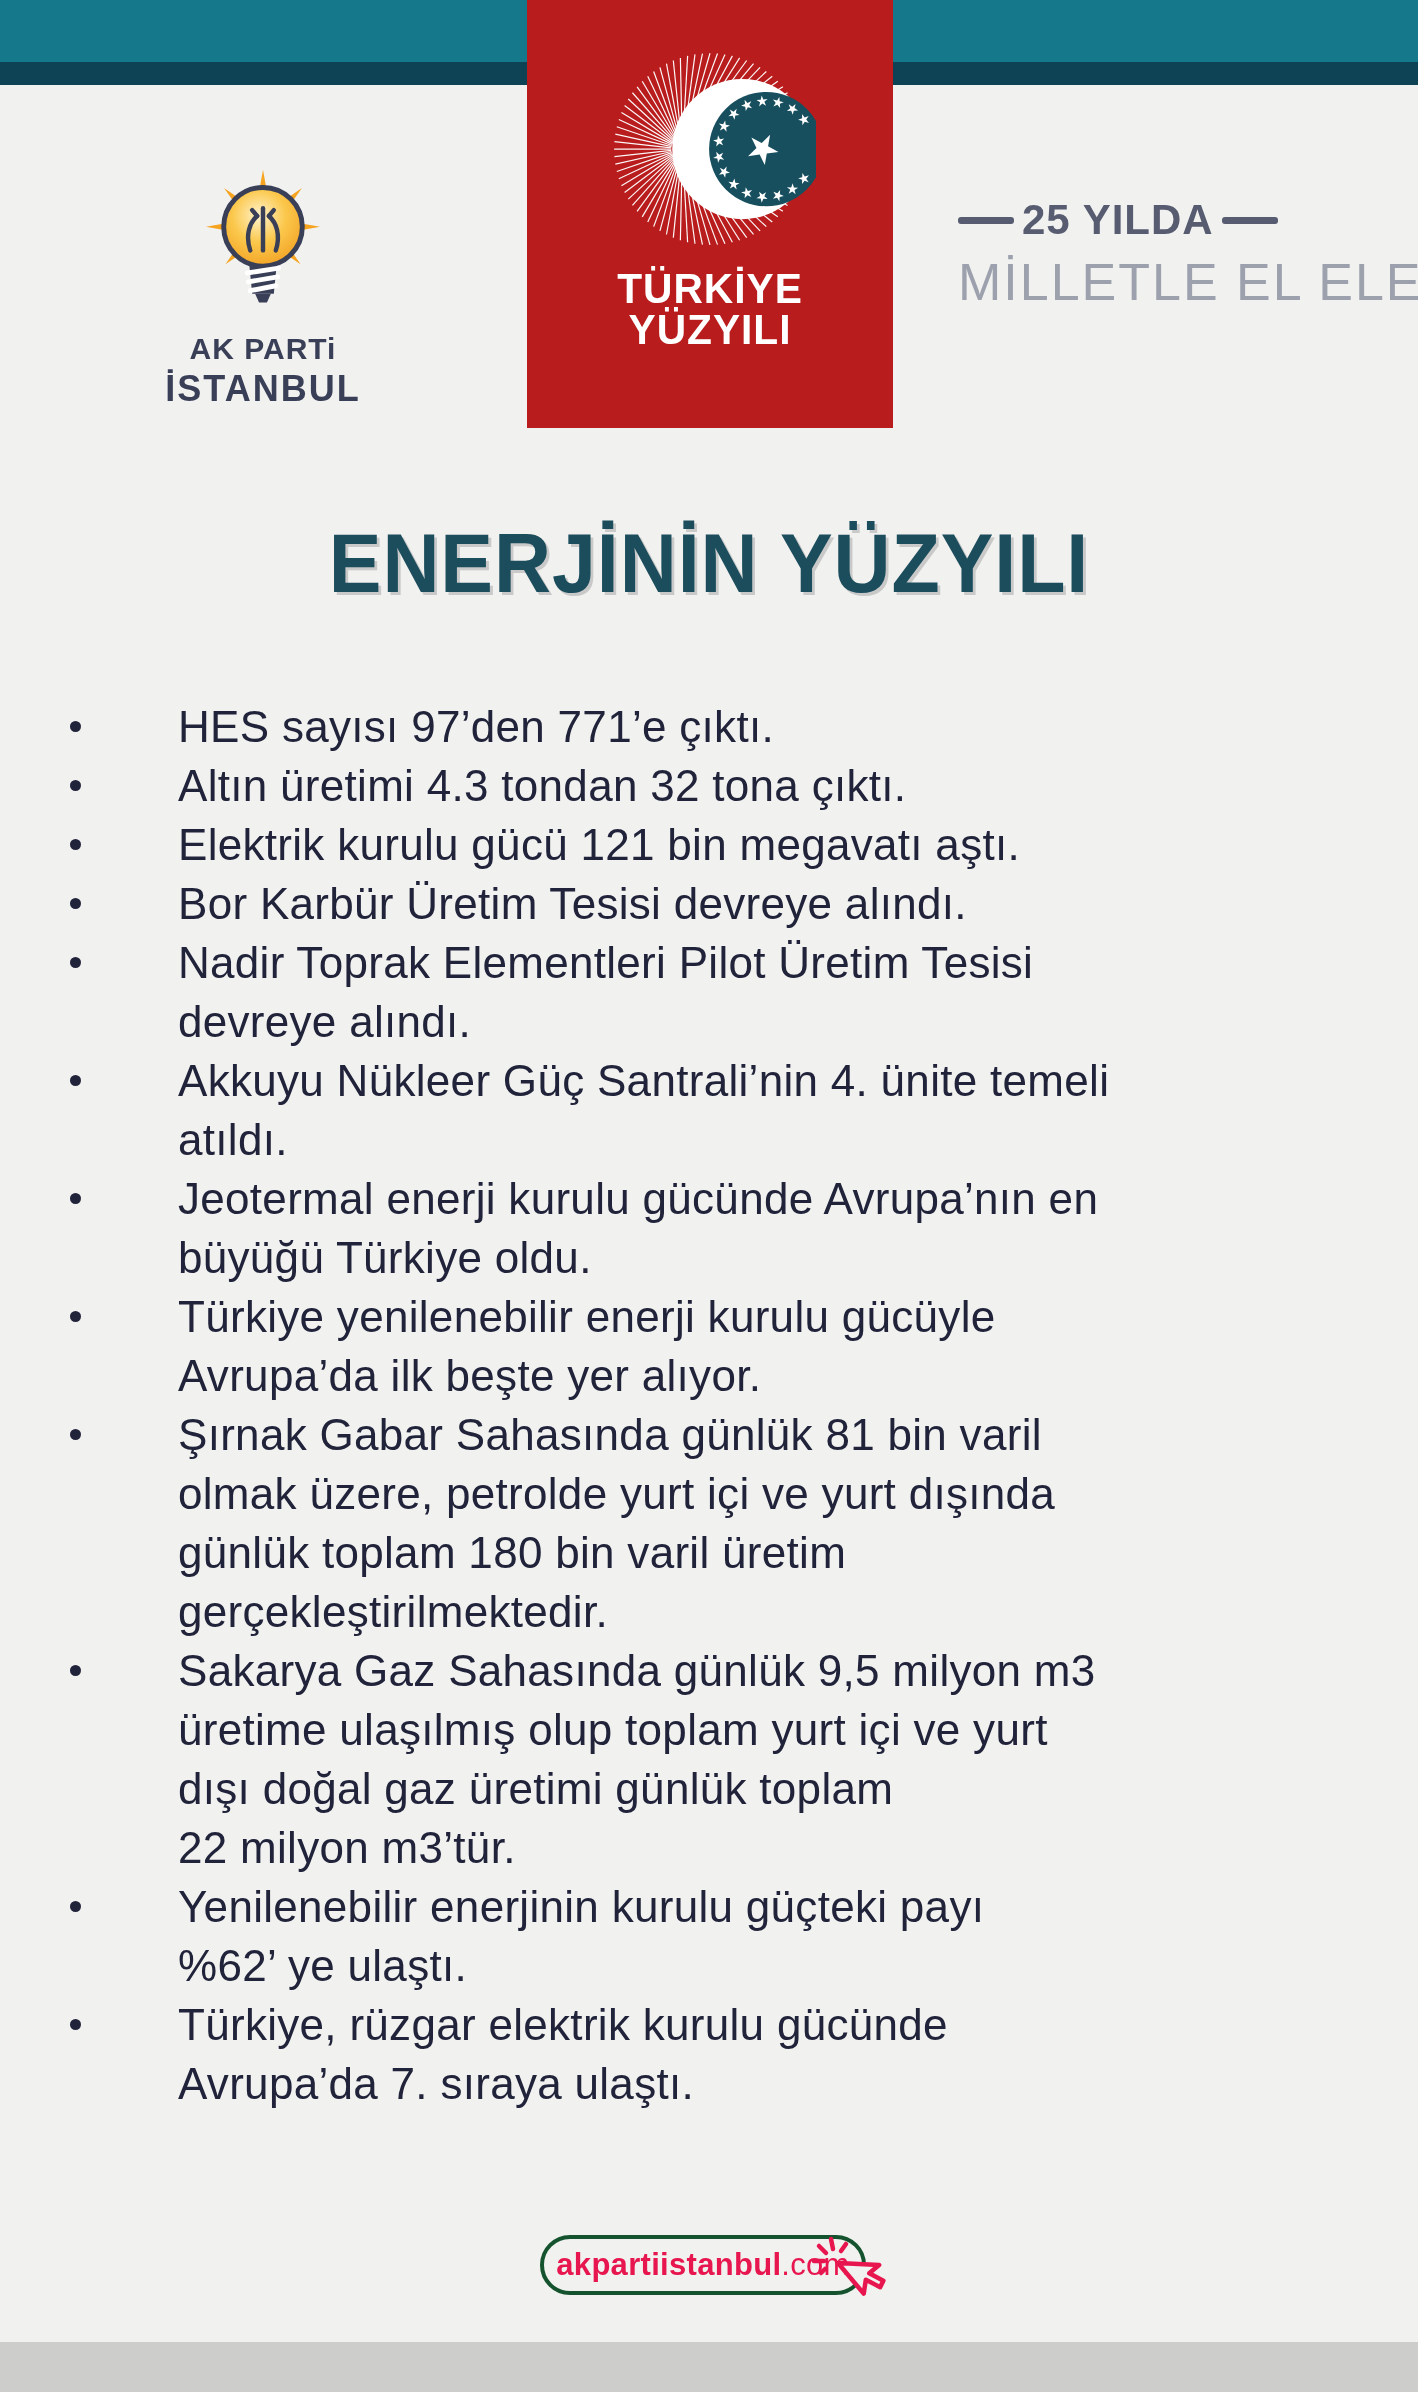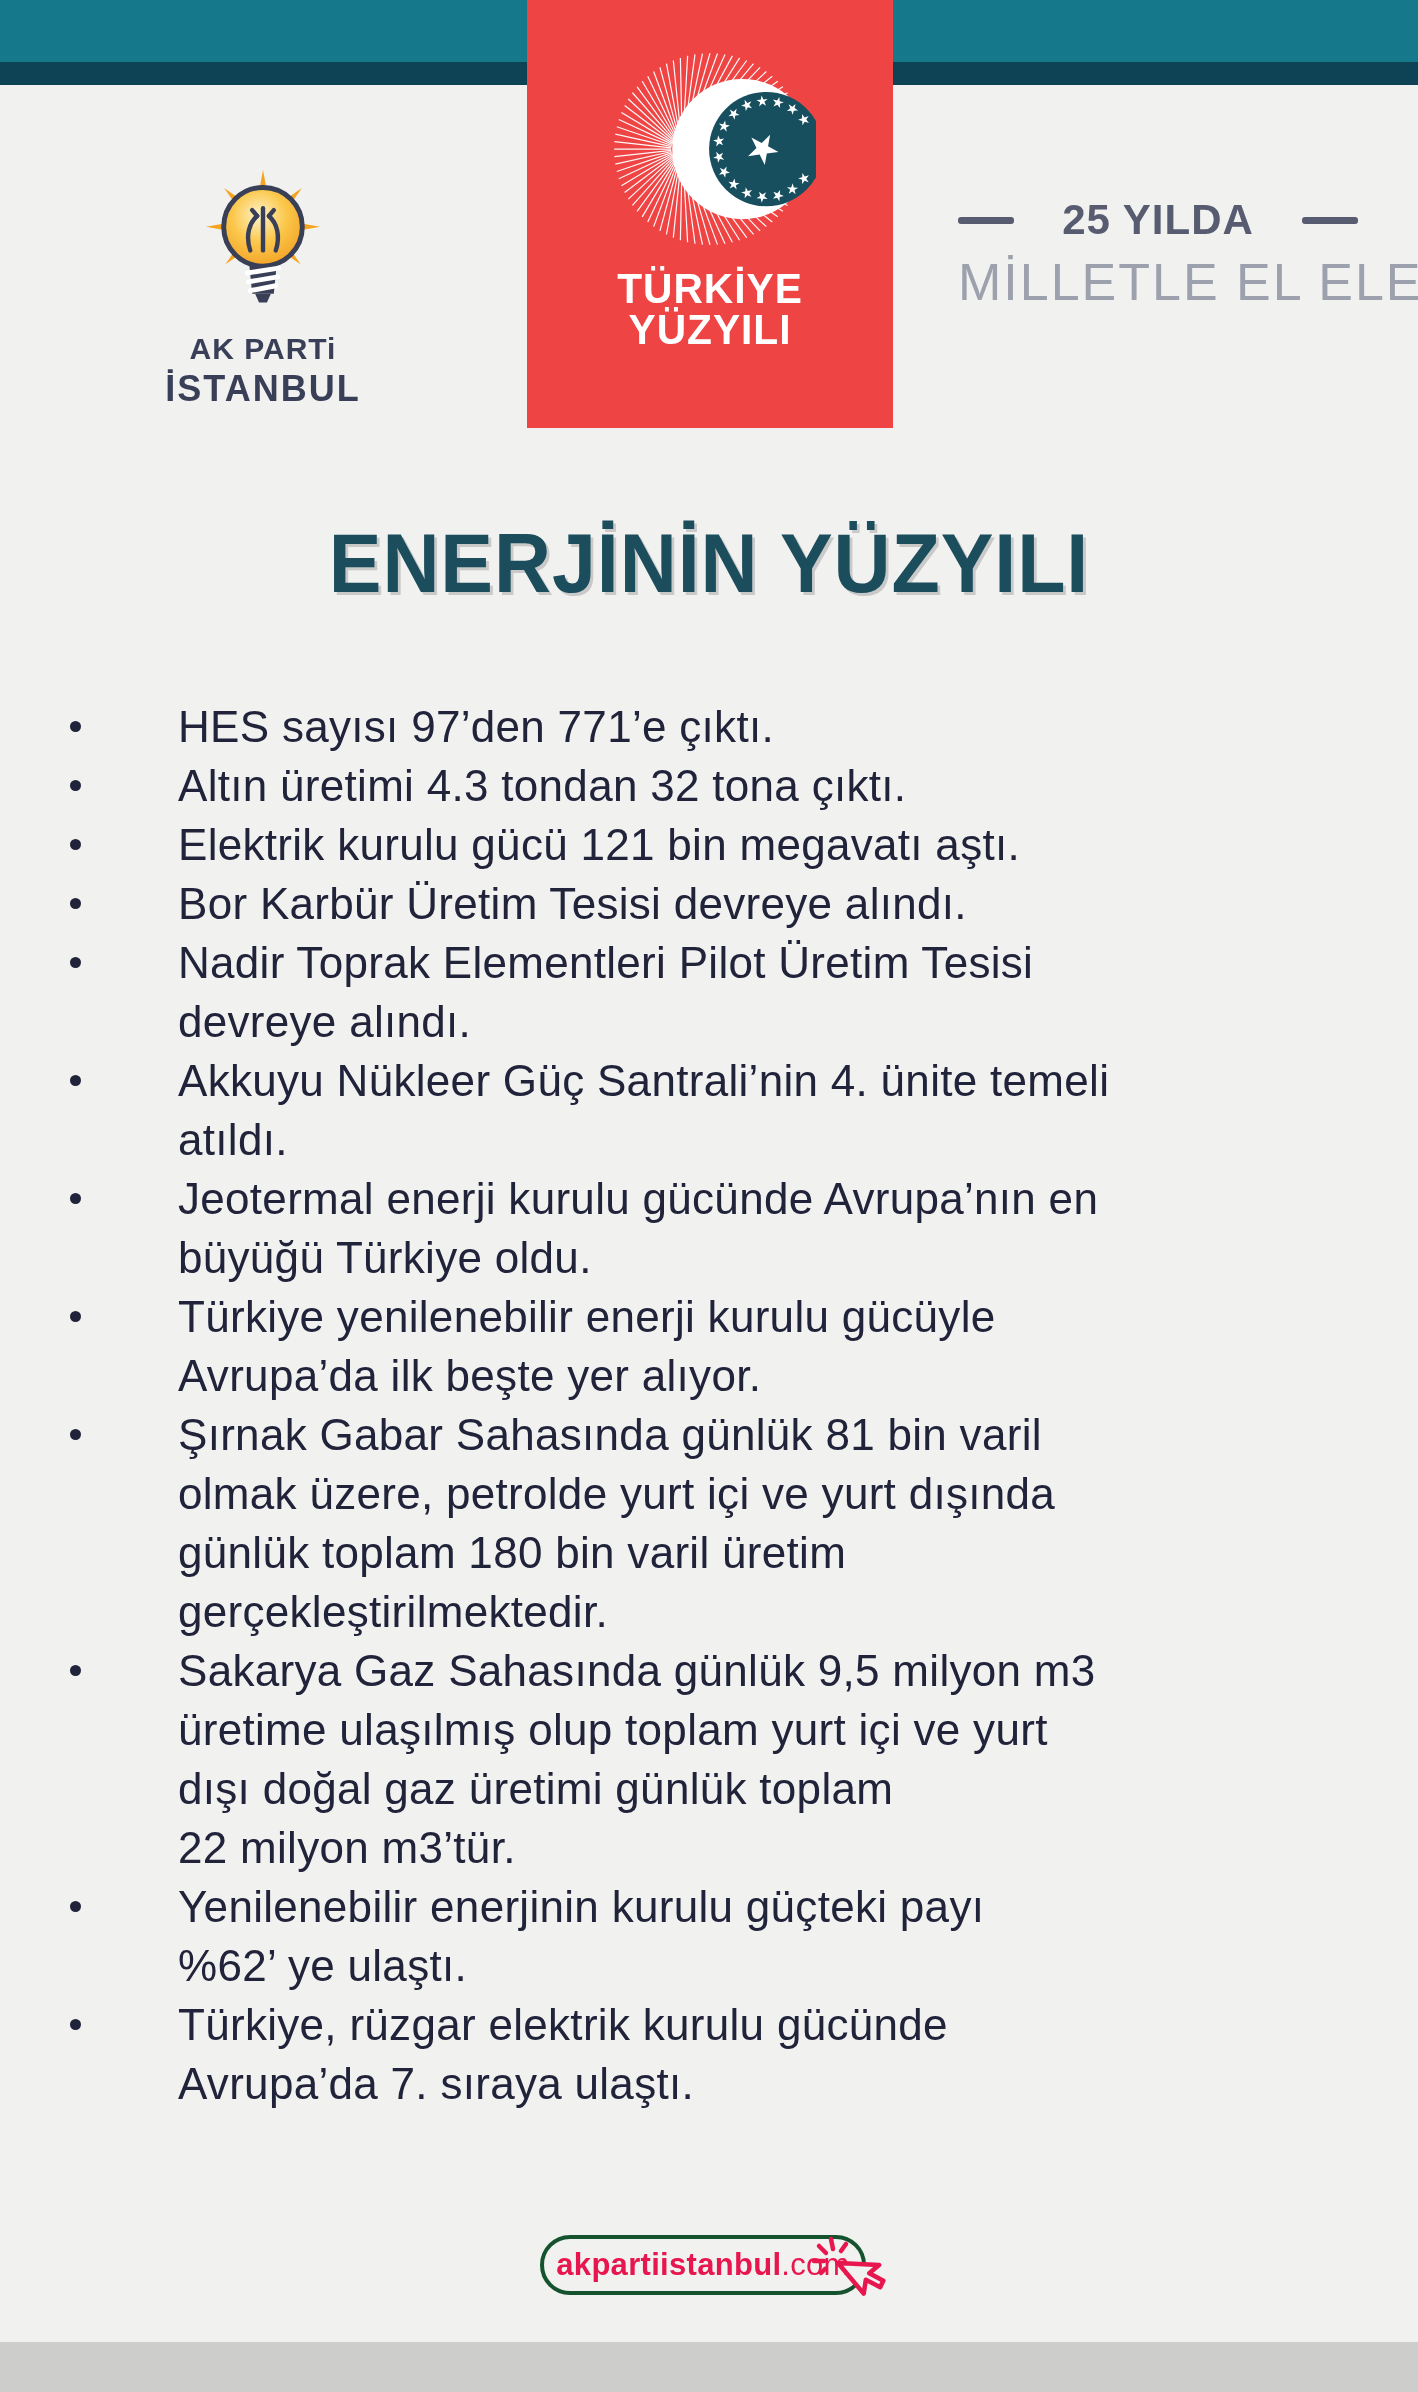--- a/index.html
+++ b/index.html
@@ -7,32 +7,32 @@
     position:relative; width:1418px; height:2392px; margin:0 auto;
     background:#F1F1EF; overflow:hidden;
     font-family:"Liberation Sans", sans-serif;
   }
   
   .topbar-light{position:absolute;left:0;top:0;width:100%;height:62px;background:#15798B;}
   .topbar-dark{position:absolute;left:0;top:62px;width:100%;height:23px;background:#0D4355;}
   
   .center-box{
     position:absolute;left:527px;top:0;width:366px;height:428px;
-    background:#ef4444; text-align:center; z-index:3;
+    background:#b91c1c; text-align:center; z-index:3;
   }
   .emblem{display:block;margin:44px auto 0;width:212px;height:212px;}
   .box-title{margin-top:12px;color:#ffffff;font-weight:900;font-size:42px;line-height:41px;letter-spacing:1px;transform:scaleX(.97);}
   
   .ak-logo{position:absolute;left:148px;top:158px;width:230px;text-align:center;z-index:2;}
   .ak-logo svg{display:block;margin:0 auto;width:166px;height:172px;}
   .ak-line1{margin-top:2px;color:#3A3F58;font-weight:800;font-size:30px;letter-spacing:1px;}
   .ak-line2{margin-top:2px;color:#3A3F58;font-weight:800;font-size:36px;letter-spacing:2px;}
   
   .slogan{position:absolute;left:958px;top:196px;width:400px;text-align:center;z-index:2;}
-  .slogan-row{display:flex;align-items:center;justify-content:space-between;gap:14px;}
+  .slogan-row{display:flex;align-items:center;justify-content:flex-start;gap:8px;}
   .slogan-dash{width:56px;height:7px;background:#575C71;border-radius:3px;}
   .slogan-line1{color:#575C71;font-weight:800;font-size:42px;letter-spacing:1px;white-space:nowrap;}
   .slogan-line2{margin-top:8px;color:#9CA1AD;font-weight:400;font-size:52px;letter-spacing:2px;white-space:nowrap;}
   
   .page-title{
     position:absolute;left:0;top:518px;width:100%;text-align:center;
     color:#1C4D5D;font-weight:900;font-size:84px;line-height:90px;letter-spacing:1px;
     transform:scaleX(.94); text-shadow:3px 3px 0 rgba(150,153,152,.45);
     white-space:nowrap;
   }

